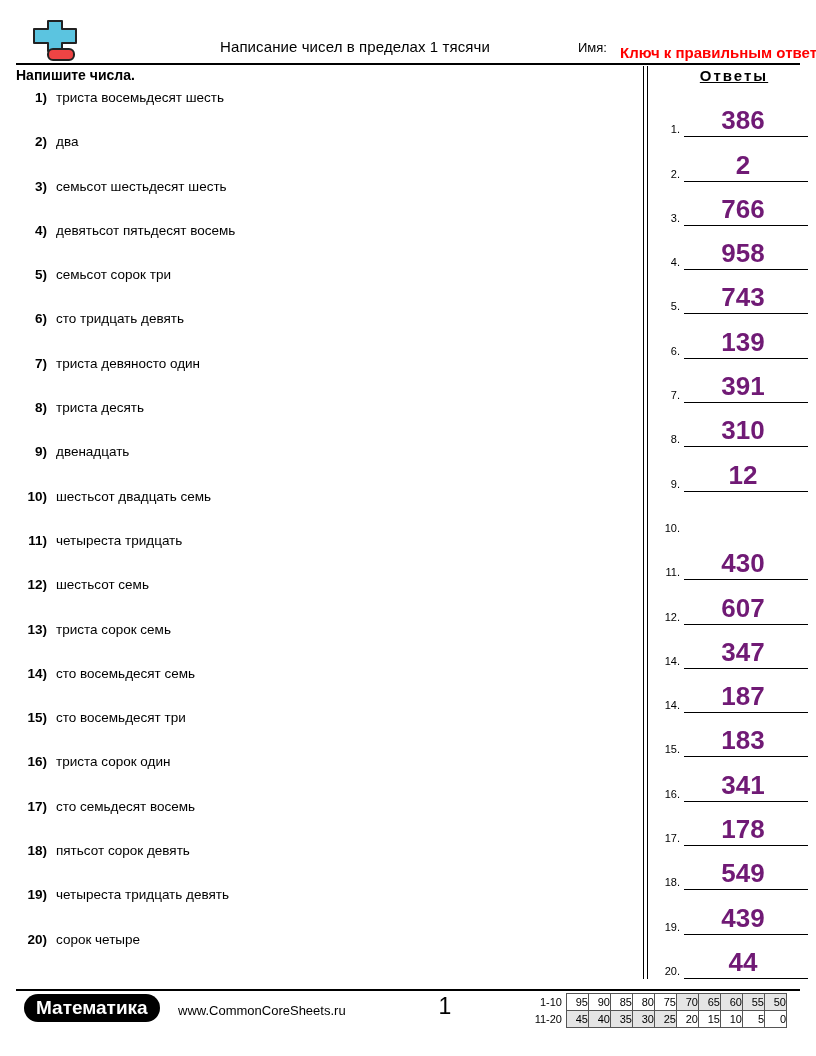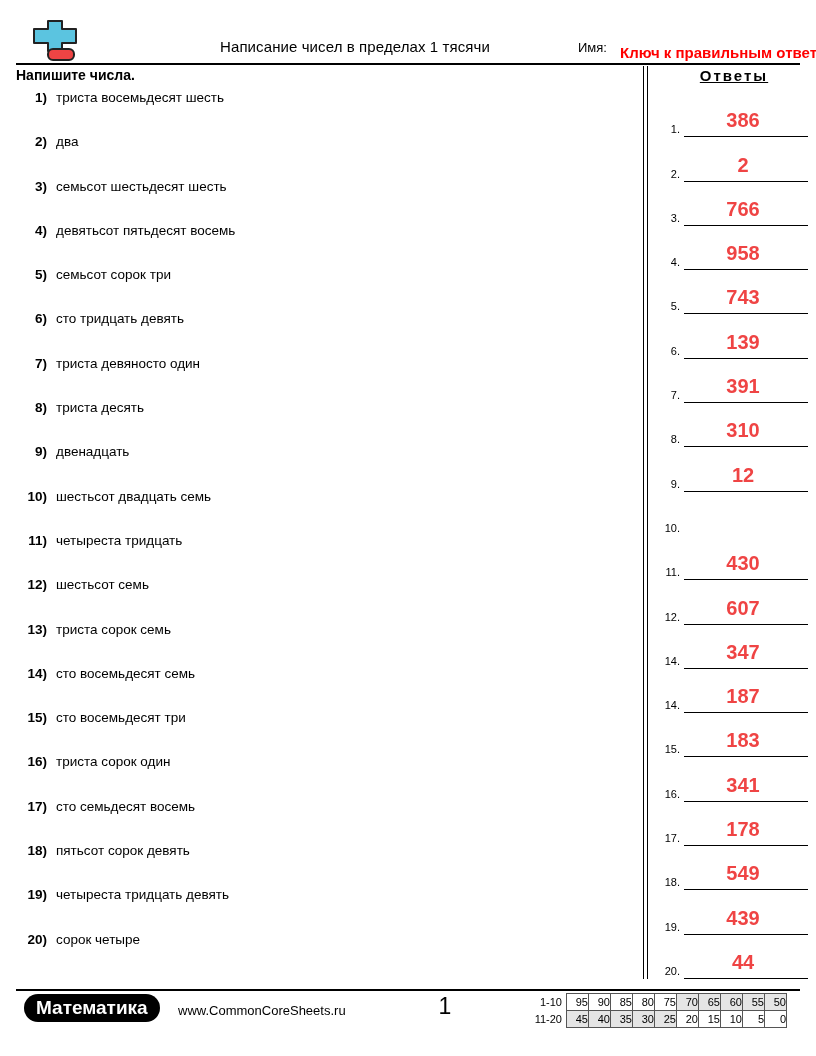--- a/index.html
+++ b/index.html
@@ -172,23 +172,23 @@
     position: absolute;
     left: 24px;
     right: 0;
     bottom: 0;
     height: 30px;
     border-bottom: 1.4px solid #000;
     text-align: center;
   }
   .a-val {
     display: block;
-    font-size: 20px;
+    font-size: 26px;
     font-weight: bold;
-    color: #ef4444;
+    color: #701a75;
     line-height: 28px;
     padding-right: 6px;
   }
 
   
   .footer-rule {
     position: absolute;
     left: 16px;
     top: 989px;
     width: 784px;

